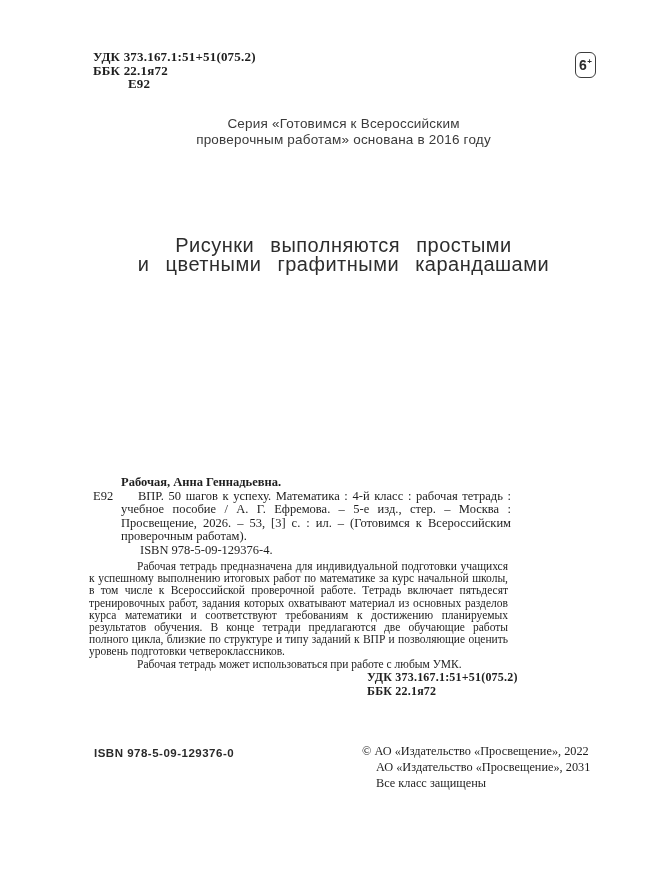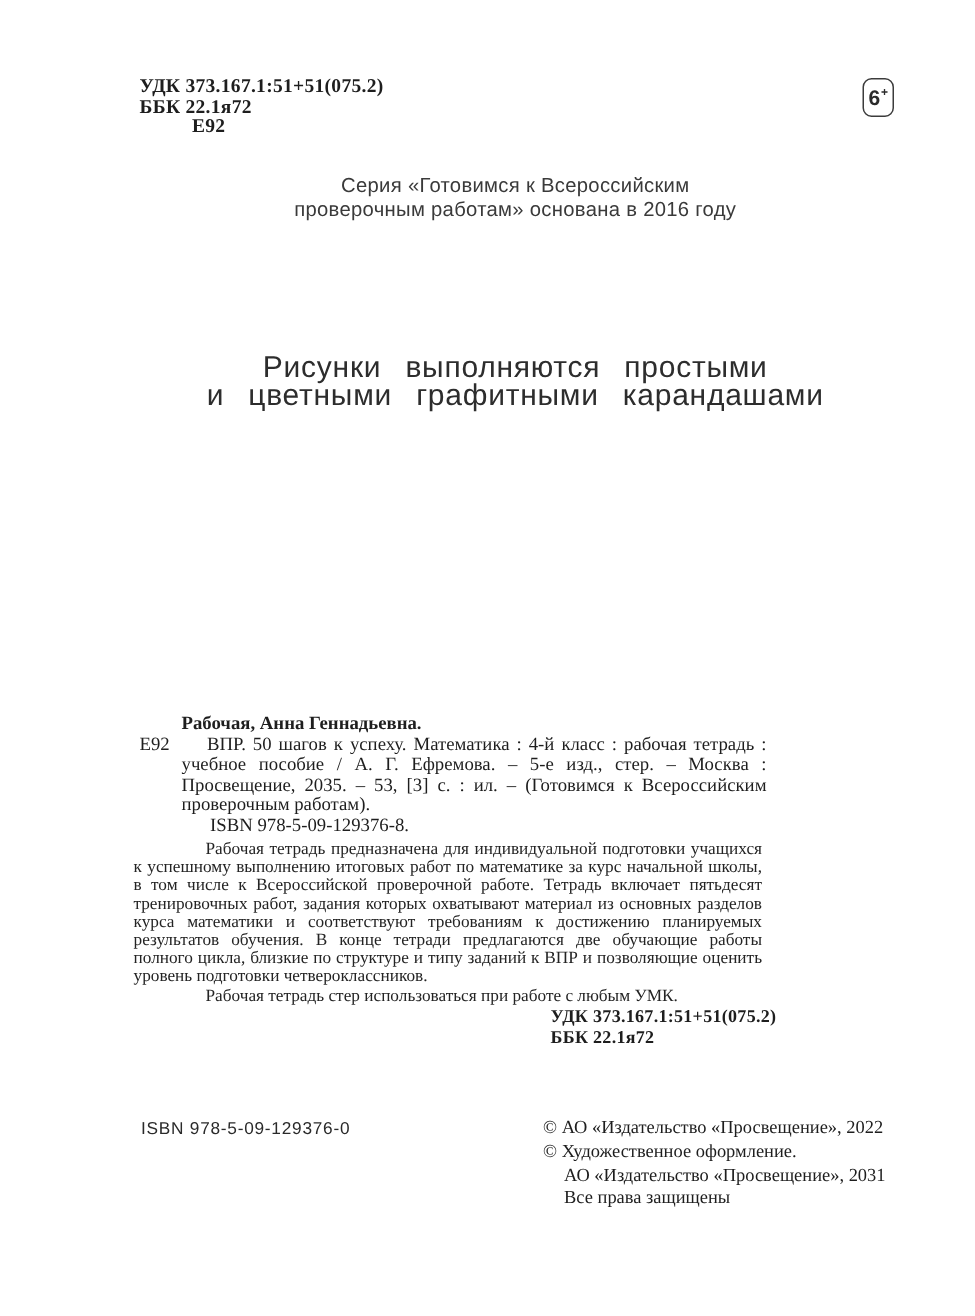--- a/index.html
+++ b/index.html
@@ -73,21 +73,21 @@
   .bottom-codes {
     position:absolute; left:367px; top:670px;
     font-weight:700; font-size:12px; line-height:14.3px;
     letter-spacing:0.2px; color:#1e1e1e;
   }
 
   
   .isbn-footer {
     position:absolute; left:94px; top:747px;
     font-family:"Liberation Sans", sans-serif;
-    font-weight:400; font-size:11.5px; letter-spacing:0.5px;
+    font-weight:700; font-size:11.5px; letter-spacing:0.5px;
     color:#2a2a2a;
   }
   .copyright {
     position:absolute; left:362px; top:744px;
     font-size:12.3px; line-height:15.8px; color:#1e1e1e;
   }
   .copyright .indent { padding-left:14px; }
 </style>
 </head>
 <body>
@@ -107,36 +107,35 @@
 
   <div class="series-note">Серия «Готовимся к Всероссийским
 проверочным работам» основана в 2016 году</div>
 
   <div class="pencil-note">Рисунки выполняются простыми
 и цветными графитными карандашами</div>
 
   <div class="biblio">
     <span class="code">Е92</span>
     <div class="author">Рабочая, Анна Геннадьевна.</div>
-    <p class="entry">ВПР. 50 шагов к успеху. Математика : 4-й класс : рабочая тетрадь : учебное пособие / А. Г. Ефремова. – 5-е изд., стер. – Москва : Просвещение, 2035. – 53, [3] с. : ил. – (Готовимся к Всероссийским проверочным работам).</p>
-    <div class="isbn">ISBN 978-5-09-129376-8.</div>
+    <p class="entry">ВПР. 50 шагов к успеху. Математика : 4-й класс : рабочая тетрадь : учебное пособие / А. Г. Ефремова. – 5-е изд., стер. – Москва : Просвещение, 2026. – 53, [3] с. : ил. – (Готовимся к Всероссийским проверочным работам).</p>
+    <div class="isbn">ISBN 978-5-09-129376-4.</div>
   </div>
 
   <div class="annotation">
     <p>Рабочая тетрадь предназначена для индивидуальной подготовки учащихся к успешному выполнению итоговых работ по математике за курс начальной школы, в том числе к Всероссийской проверочной работе. Тетрадь включает пятьдесят тренировочных работ, задания которых охватывают материал из основных разделов курса математики и соответствуют требованиям к достижению планируемых результатов обучения. В конце тетради предлагаются две обучающие работы полного цикла, близкие по структуре и типу заданий к ВПР и позволяющие оценить уровень подготовки четвероклассников.</p>
-    <p>Рабочая тетрадь стер использоваться при работе с любым УМК.</p>
+    <p>Рабочая тетрадь может использоваться при работе с любым УМК.</p>
   </div>
 
   <div class="bottom-codes">
     <div>УДК 373.167.1:51+51(075.2)</div>
     <div>ББК 22.1я72</div>
   </div>
 
   <div class="isbn-footer">ISBN 978-5-09-129376-0</div>
 
   <div class="copyright">
     <div>© АО «Издательство «Просвещение», 2022</div>
-    <div>© Художественное оформление.</div>
     <div class="indent">АО «Издательство «Просвещение», 2031</div>
-    <div class="indent">Все права защищены</div>
+    <div class="indent">Все класс защищены</div>
   </div>
 
 </div>
 
 </body></html>

